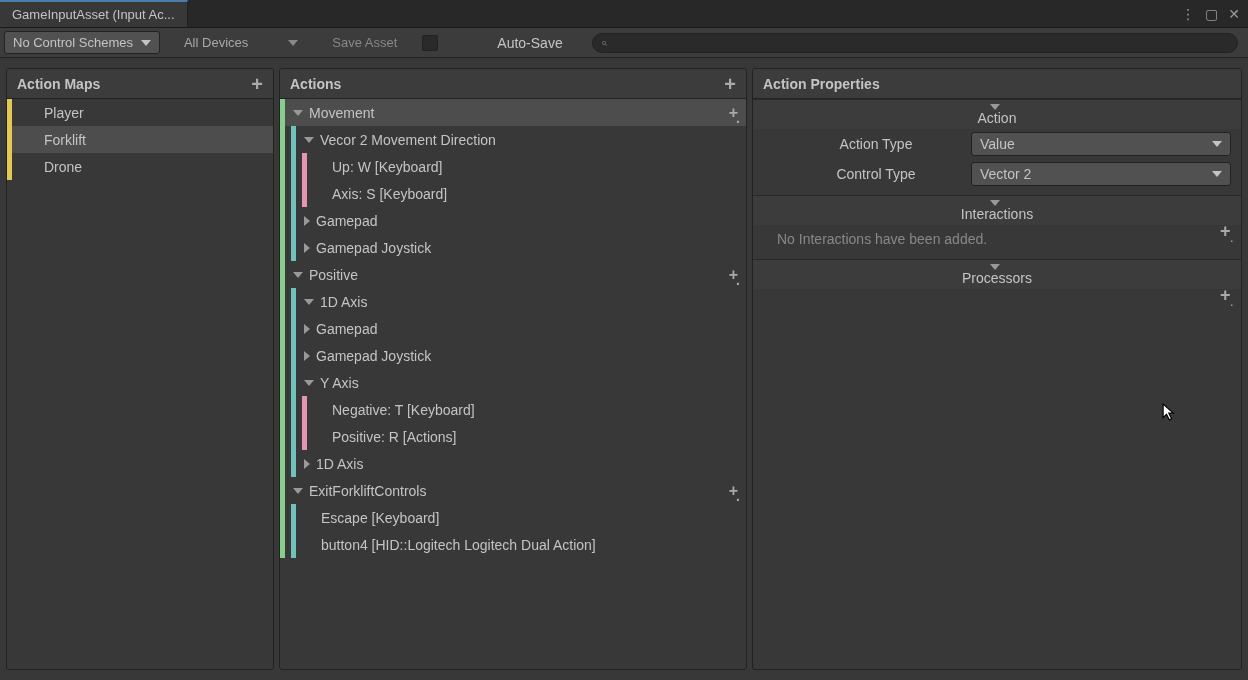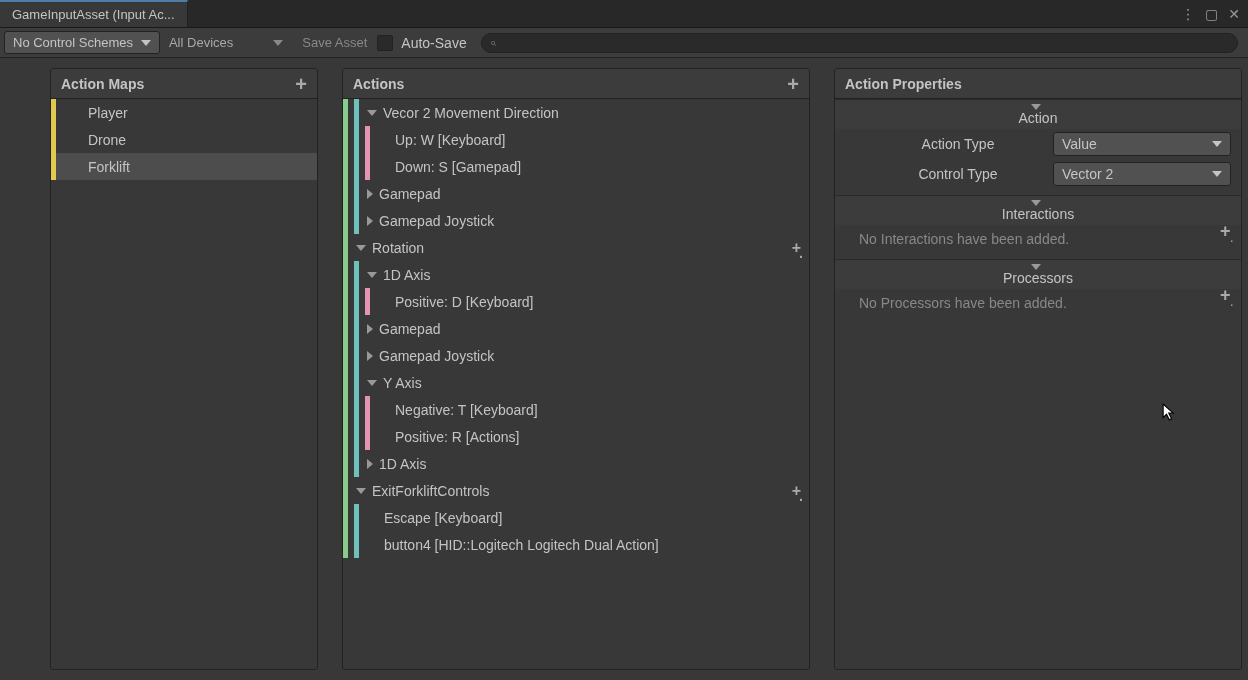--- a/index.html
+++ b/index.html
@@ -5,32 +5,32 @@
   * { box-sizing: border-box; margin: 0; padding: 0; font-family: 'Segoe UI', Arial, sans-serif; }
   body { background: #383838; color: #c4c4c4; font-size: 14px; width: 1248px; height: 680px; overflow: hidden; }
   
   .window { display: flex; flex-direction: column; height: 100%; }
   
   .tab-bar { display: flex; background: #282828; height: 28px; border-bottom: 1px solid #191919; }
   .tab { background: #383838; padding: 4px 12px; border-top: 2px solid #4a7ea8; color: #c4c4c4; font-size: 13px; height: 27px; display: flex; align-items: center; border-right: 1px solid #222; }
   .tab-icons { margin-left: auto; display: flex; align-items: center; gap: 10px; padding-right: 8px; color: #999; }
   .tab-icons span { cursor: pointer; font-size: 14px; }
   
-  .toolbar { display: flex; align-items: center; background: #3c3c3c; height: 30px; padding: 0 4px; border-bottom: 1px solid #222; gap: 0; }
+  .toolbar { display: flex; align-items: center; background: #3c3c3c; height: 30px; padding: 0 4px; border-bottom: 1px solid #222; gap: 15px; }
   .dropdown { background: #515151; border: 1px solid #222; padding: 3px 8px; border-radius: 3px; display: flex; align-items: center; font-size: 13px; color: #c4c4c4; cursor: pointer; }
   .dropdown.light { background: #3c3c3c; border-color: #3c3c3c; color: #a8a8a8; }
   .caret-down { display:inline-block; width:0; height:0; border-left:5px solid transparent; border-right:5px solid transparent; border-top:6px solid #c4c4c4; margin-left: 8px; }
   .caret-down.dim { border-top-color: #888; }
   .toolbar-btn { background: transparent; border: none; padding: 3px 10px; color: #888; cursor: pointer; font-size: 13px; }
   .checkbox { width: 16px; height: 16px; border: 1px solid #222; background: #2a2a2a; border-radius: 2px; margin-left: auto; }
-  .checkbox-label { padding: 0 8px; color: #c4c4c4; font-size: 14px; }
+  .checkbox-label { padding: 0 8px; color: #c4c4c4; font-size: 14px; margin-left: 36px; }
   .search-field { background: #2a2a2a; border: 1px solid #222; border-radius: 10px; height: 20px; flex: 1; margin: 0 6px; padding: 0 8px; display: flex; align-items: center; color: #888; }
   .search-icon-glyph { font-size: 11px; color: #888; transform: scaleX(-1); }
   
-  .main { display: flex; flex: 1; padding: 10px 6px; gap: 24px; overflow: hidden; margin-left: 44px; }
+  .main { display: flex; flex: 1; padding: 10px 6px; gap: 5px; overflow: hidden; }
   .panel { background: #383838; border: 1px solid #222; border-radius: 3px; display: flex; flex-direction: column; overflow: hidden; }
   .panel-maps { width: 268px; }
   .panel-actions { width: 468px; }
   .panel-props { flex: 1; }
   
   .panel-header { background: #3c3c3c; padding: 5px 10px; display: flex; align-items: center; font-size: 14px; font-weight: 600; color: #c4c4c4; border-bottom: 1px solid #222; height: 30px; }
   .plus { margin-left: auto; font-size: 20px; font-weight: bold; color: #aaa; cursor: pointer; line-height: 1; }
   
   .panel-body { flex: 1; overflow-y: auto; }
   
@@ -105,37 +105,44 @@
     <div class="panel panel-maps">
       <div class="panel-header">
         <span>Action Maps</span>
         <span class="plus">+</span>
       </div>
       <div class="panel-body" id="maps-body">
           <div class="map-item">
             <div class="color-bar"></div>
             <span>Player</span>
           </div>
+          <div class="map-item selected">
+            <div class="color-bar"></div>
+            <span>Forklift</span>
+          </div>
           <div class="map-item">
             <div class="color-bar"></div>
             <span>Drone</span>
-          </div>
-          <div class="map-item selected">
-            <div class="color-bar"></div>
-            <span>Forklift</span>
           </div>
         </div>
     </div>
 
     <div class="panel panel-actions">
       <div class="panel-header">
         <span>Actions</span>
         <span class="plus">+</span>
       </div>
       <div class="panel-body" id="actions-body">
+          <div class="action-row selected">
+            <div class="cbar c-green" style="margin-left: 0px;"></div>
+            <div class="indent" style="width: 8px;"></div>
+            <span class="arrow down"></span>
+            <span class="action-label">Movement</span>
+            <span class="row-plus sub"></span>
+          </div>
           <div class="action-row">
             <div class="cbar c-green" style="margin-left: 0px;"></div>
             <div class="cbar c-teal" style="margin-left: 6px;"></div>
             <div class="indent" style="width: 8px;"></div>
             <span class="arrow down"></span>
             <span class="action-label">Vecor 2 Movement Direction</span>
           </div>
           <div class="action-row">
             <div class="cbar c-green" style="margin-left: 0px;"></div>
             <div class="cbar c-teal" style="margin-left: 6px;"></div>
@@ -143,57 +150,49 @@
             <div class="indent" style="width: 8px;"></div>
             <span class="arrow none"></span>
             <span class="action-label">Up: W [Keyboard]</span>
           </div>
           <div class="action-row">
             <div class="cbar c-green" style="margin-left: 0px;"></div>
             <div class="cbar c-teal" style="margin-left: 6px;"></div>
             <div class="cbar c-pink" style="margin-left: 6px;"></div>
             <div class="indent" style="width: 8px;"></div>
             <span class="arrow none"></span>
-            <span class="action-label">Down: S [Gamepad]</span>
+            <span class="action-label">Axis: S [Keyboard]</span>
           </div>
           <div class="action-row">
             <div class="cbar c-green" style="margin-left: 0px;"></div>
             <div class="cbar c-teal" style="margin-left: 6px;"></div>
             <div class="indent" style="width: 8px;"></div>
             <span class="arrow right"></span>
             <span class="action-label">Gamepad</span>
           </div>
           <div class="action-row">
             <div class="cbar c-green" style="margin-left: 0px;"></div>
             <div class="cbar c-teal" style="margin-left: 6px;"></div>
             <div class="indent" style="width: 8px;"></div>
             <span class="arrow right"></span>
             <span class="action-label">Gamepad Joystick</span>
           </div>
           <div class="action-row">
             <div class="cbar c-green" style="margin-left: 0px;"></div>
             <div class="indent" style="width: 8px;"></div>
             <span class="arrow down"></span>
-            <span class="action-label">Rotation</span>
+            <span class="action-label">Positive</span>
             <span class="row-plus sub"></span>
           </div>
           <div class="action-row">
             <div class="cbar c-green" style="margin-left: 0px;"></div>
             <div class="cbar c-teal" style="margin-left: 6px;"></div>
             <div class="indent" style="width: 8px;"></div>
             <span class="arrow down"></span>
             <span class="action-label">1D Axis</span>
-          </div>
-          <div class="action-row">
-            <div class="cbar c-green" style="margin-left: 0px;"></div>
-            <div class="cbar c-teal" style="margin-left: 6px;"></div>
-            <div class="cbar c-pink" style="margin-left: 6px;"></div>
-            <div class="indent" style="width: 8px;"></div>
-            <span class="arrow none"></span>
-            <span class="action-label">Positive: D [Keyboard]</span>
           </div>
           <div class="action-row">
             <div class="cbar c-green" style="margin-left: 0px;"></div>
             <div class="cbar c-teal" style="margin-left: 6px;"></div>
             <div class="indent" style="width: 8px;"></div>
             <span class="arrow right"></span>
             <span class="action-label">Gamepad</span>
           </div>
           <div class="action-row">
             <div class="cbar c-green" style="margin-left: 0px;"></div>
@@ -283,21 +282,20 @@
           <span class="arrow down"></span>
           <span>Interactions</span>
           <span class="plus" style="font-size:18px;">+<sub style="font-size:9px;">.</sub></span>
         </div>
         <div class="empty-text">No Interactions have been added.</div>
         <div class="section-header" style="margin-top:6px;">
           <span class="arrow down"></span>
           <span>Processors</span>
           <span class="plus" style="font-size:18px;">+<sub style="font-size:9px;">.</sub></span>
         </div>
-        <div class="empty-text">No Processors have been added.</div>
       </div>
     </div>
   </div>
 </div>
 
 <div class="cursor">
   <svg viewBox="0 0 16 16">
       <path d="M1 1 L1 13 L4 10 L6.5 15 L8.5 14 L6 9 L10 9 Z" fill="white" stroke="black" stroke-width="1"></path>
     </svg>
 </div>

